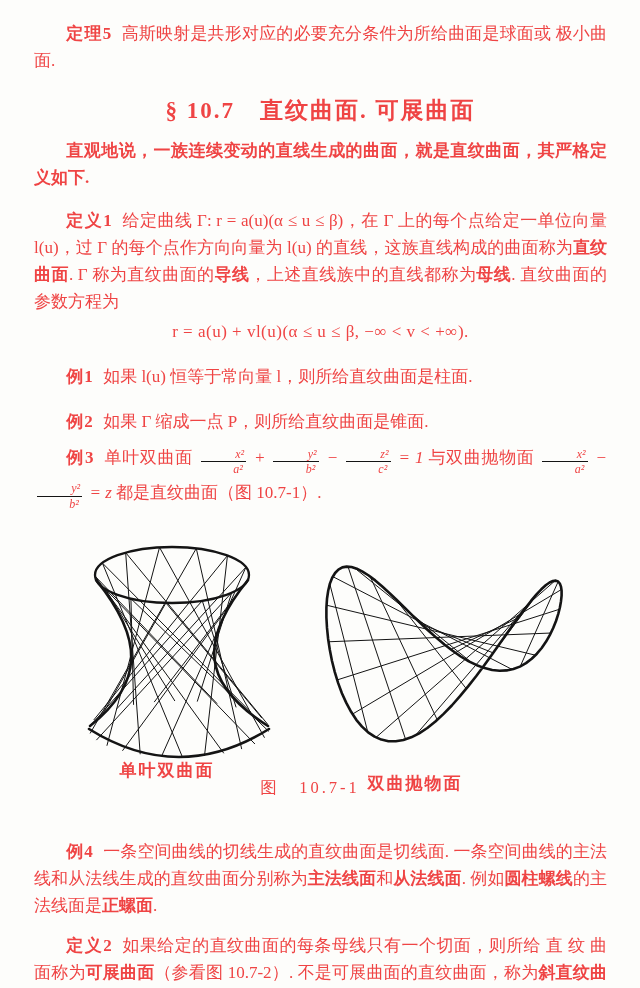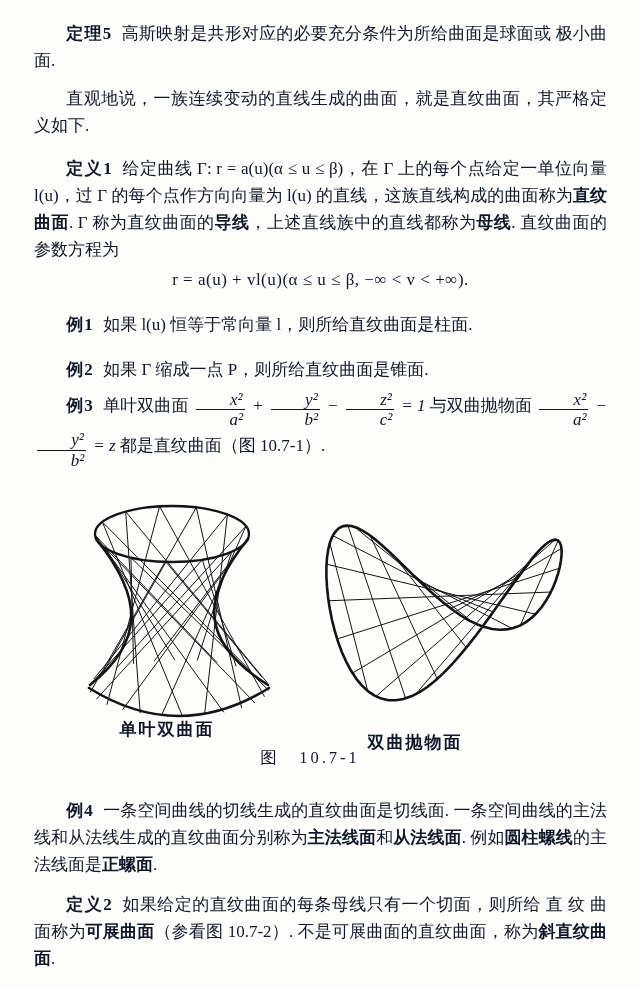--- a/index.html
+++ b/index.html
@@ -1,74 +1,75 @@
 <!DOCTYPE html>
 <html><head>
 <meta charset="utf-8">
 <style>
   html,body{margin:0;padding:0;background:#e8e8e6;}
   .page{
     position:relative;
     width:640px;height:988px;
     margin:0 auto;
     background:#fdfdfb;
-    color:#0f172a;
+    color:#ef4444;
     font-family:"Liberation Serif","DejaVu Serif",serif;
     font-size:17px;line-height:27px;
     box-sizing:border-box;
     padding:20px 33px 0 34px;
     overflow:hidden;
   }
   p{margin:0;text-align:justify;}
   .indent{text-indent:1.9em;}
   .lbl{font-weight:bold;margin-right:0.55em;letter-spacing:1px;}
   b{font-weight:bold;}
   .math{font-style:italic;font-family:"Liberation Serif",serif;}
   h1.sec{
     margin:22px 0 0 0;text-align:center;
     font-size:23px;line-height:30px;font-weight:bold;letter-spacing:2px;
   }
   h2.subsec{
     margin:16px 0 0 -31px;
     font-size:19.5px;line-height:26px;font-weight:bold;letter-spacing:1px;
   }
-  .intro{margin-top:11px;}
+  .intro{margin-top:11px;font-weight:bold;}
   .def1{margin-top:16px;}
   .formula{
     margin-top:3px;text-align:center;letter-spacing:0.5px;
   }
   .ex{margin-top:18px;}
   .ex3{margin-top:6px;line-height:34px;}
   .frac{
     display:inline-block;vertical-align:-0.85em;
-    text-align:center;font-style:italic;font-size:17px;line-height:1.05;
+    font-style:italic;font-size:12px;line-height:1.05;
     margin:0 3px;
   }
   .frac .num{display:block;border-bottom:1.3px solid #141414;padding:0 2px 1px;}
   .frac .den{display:block;padding-top:1px;}
   .figwrap{position:relative;height:296px;margin-top:6px;}
   .figwrap svg{position:absolute;}
   .figlabel{
     position:absolute;width:150px;text-align:center;
     font-weight:bold;font-size:17px;letter-spacing:2px;
   }
   .figcap{
-    position:absolute;top:268px;left:196px;width:160px;text-align:center;
+    position:absolute;top:257px;left:196px;width:160px;text-align:center;
     font-size:16.5px;letter-spacing:3px;
   }
   .ex4{margin-top:25px;}
   .def2{margin-top:13px;}
 </style>
 </head>
 <body>
 
 <div class="page">
 
   <p class="indent"><b class="lbl">定理5</b><span>高斯映射是共形对应的必要充分条件为所给曲面是球面或 极小曲面.</span></p>
 
+  <h1 class="sec">§ 10.7　直纹曲面. 可展曲面</h1>
 
 
   <p class="indent intro">直观地说，一族连续变动的直线生成的曲面，就是直纹曲面，其严格定义如下.</p>
 
   <p class="indent def1"><b class="lbl">定义1</b><span><span>给定曲线 Γ: r = a(u)(α ≤ u ≤ β)，在 Γ 上的每个点给定一单位向量 l(u)，过 Γ 的每个点作方向向量为 l(u) 的直线，这族直线构成的曲面称为</span><b>直纹曲面</b><span>. Γ 称为直纹曲面的</span><b>导线</b><span>，上述直线族中的直线都称为</span><b>母线</b><span>. 直纹曲面的参数方程为</span></span></p>
 
   <p class="formula">r = a(u) + vl(u)(α ≤ u ≤ β, −∞ &lt; v &lt; +∞).</p>
 
   <p class="indent ex"><b class="lbl">例1</b><span>如果 l(u) 恒等于常向量 l，则所给直纹曲面是柱面.</span></p>
 

